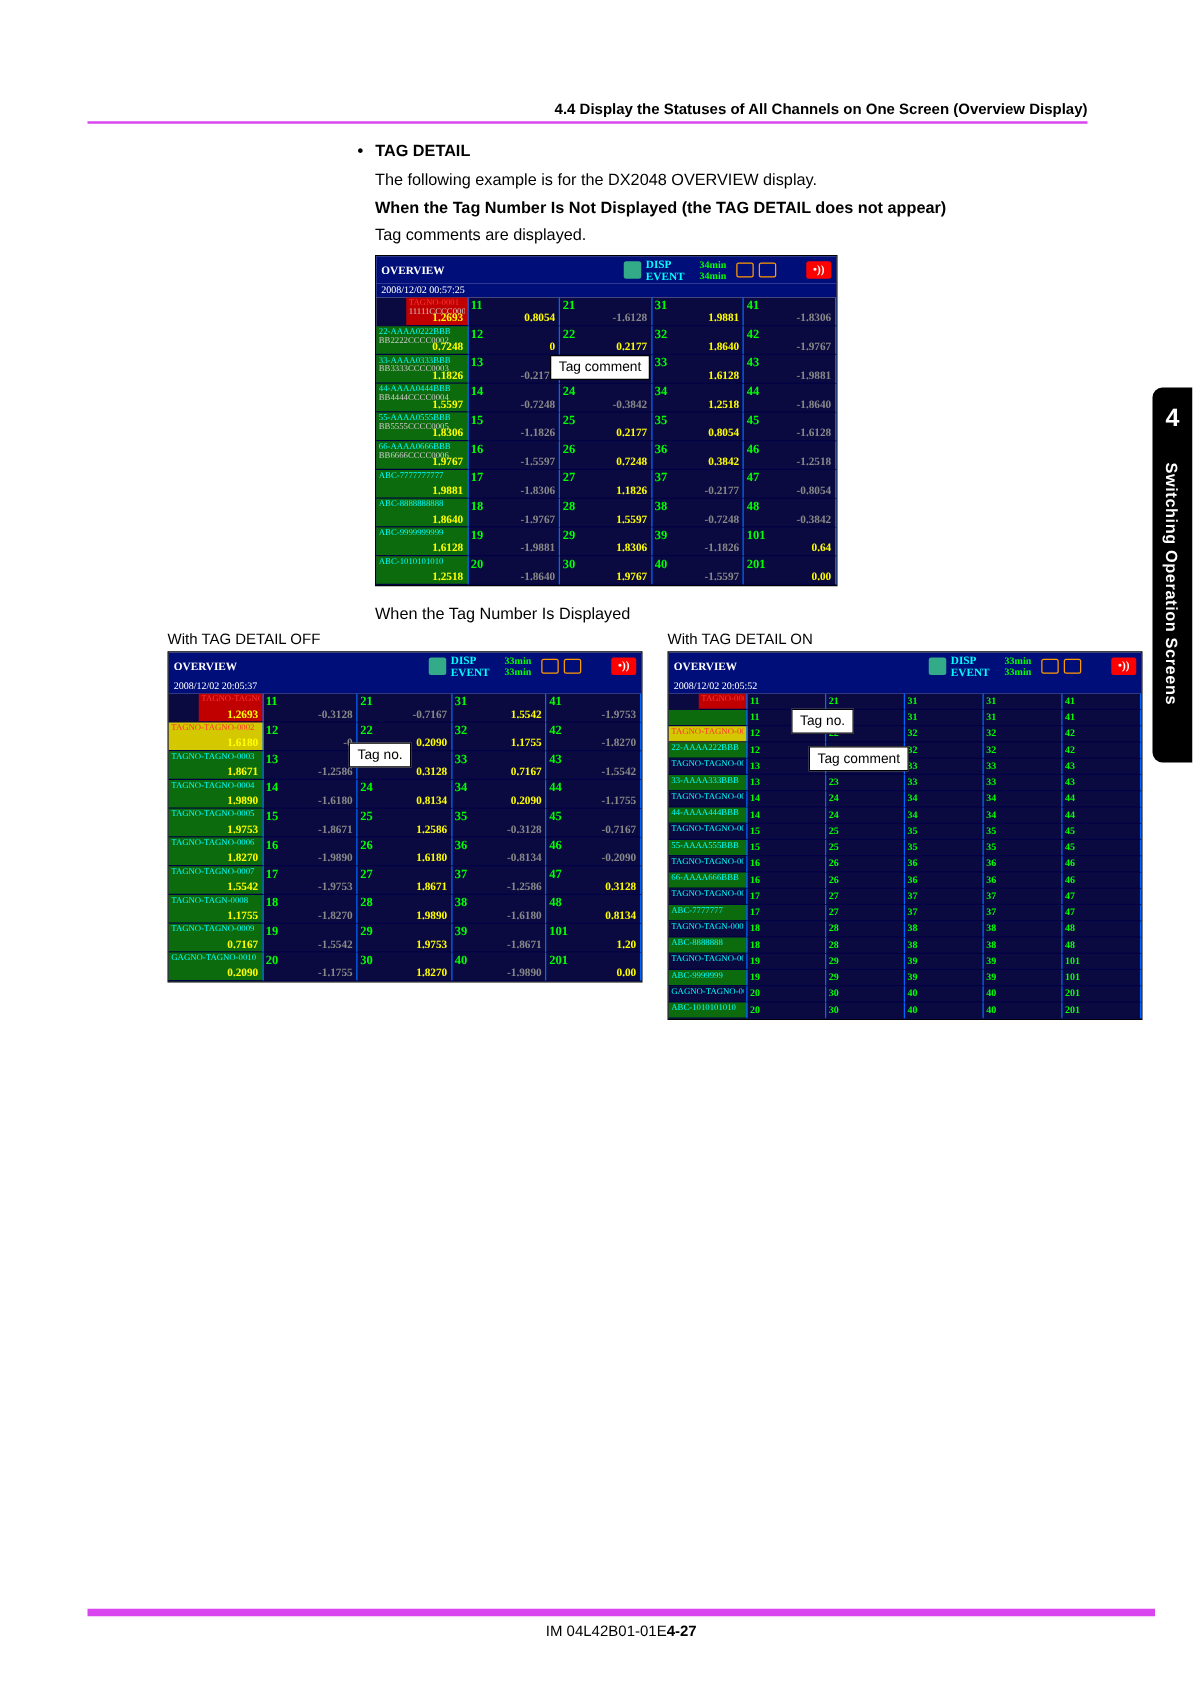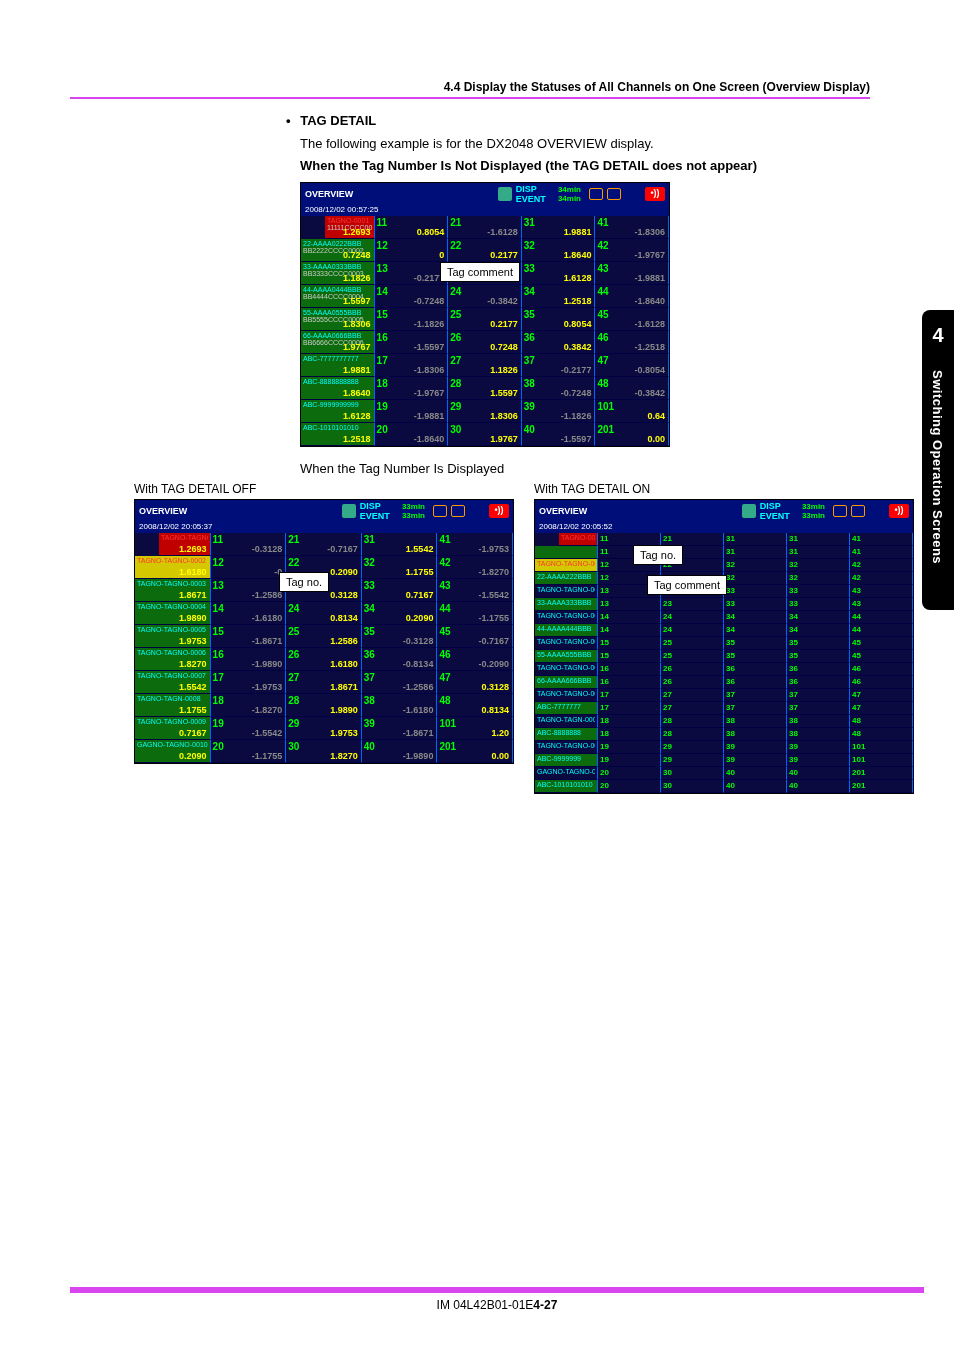--- a/index.html
+++ b/index.html
@@ -50,21 +50,21 @@
     text-align: right;
     padding-bottom: 3px;
     margin-bottom: 14px;
   }
   .content-inner { padding-left: 230px; }
   .bullet-line { font-size: 13px; font-weight: bold; margin-bottom: 6px; margin-left: -14px;}
   .bullet-line .dot { margin-right: 6px; }
   .para { font-size: 13px; line-height: 1.55; margin-bottom: 2px; }
   .bold { font-weight: bold; }
   .screenshot-wrap { margin-top: 6px; position: relative; }
-  .ov { width: 370px; border: 1px solid #000; font-size: 8px; font-family: Liberation Sans, sans-serif; }
+  .ov { width: 370px; border: 1px solid #000; font-size: 8px; font-family: Liberation Serif, serif; }
   .ov .titlebar {
     background: #000e7a; color: #fff; display: flex; height: 22px; align-items: center; padding: 0 4px;
     font-size: 9px; font-weight: bold;
   }
   .ov .titlebar .t-left { flex: 0 0 auto; }
   .ov .titlebar .spacer { flex: 1; }
   .ov .titlebar .icon-disk { width: 14px; height: 14px; background: #3a8; border-radius: 2px; margin-right: 4px; }
   .ov .titlebar .disp { color: #0ff; margin-right: 12px; }
   .ov .titlebar .mins { color: #0f0; text-align: right; margin-right: 8px; line-height: 9px; font-size: 8px;}
   .ov .titlebar .icon-box { width: 14px; height: 12px; border: 1.5px solid #f90; border-radius: 2px; margin-right: 4px; }
@@ -125,20 +125,21 @@
 <div class="content">
   <div class="section-header">4.4  Display the Statuses of All Channels on One Screen (Overview Display)</div>
 
   <div class="content-inner">
     <div class="bullet-line">
       <span class="dot">•</span>
       <span>TAG DETAIL</span>
     </div>
     <div class="para">The following example is for the DX2048 OVERVIEW display.</div>
     <div class="para bold">When the Tag Number Is Not Displayed (the TAG DETAIL does not appear)</div>
+    <div class="para">Tag comments are displayed.</div>
 
     <div class="screenshot-wrap">
       <div class="ov s1" id="shot1">
           <div class="titlebar">
     <div class="t-left">OVERVIEW</div>
     <div class="spacer"></div>
     <div class="icon-disk"></div>
     <div class="disp">DISP<br>EVENT</div>
     <div class="mins">34min<br>34min</div>
     <div class="icon-box"></div>

